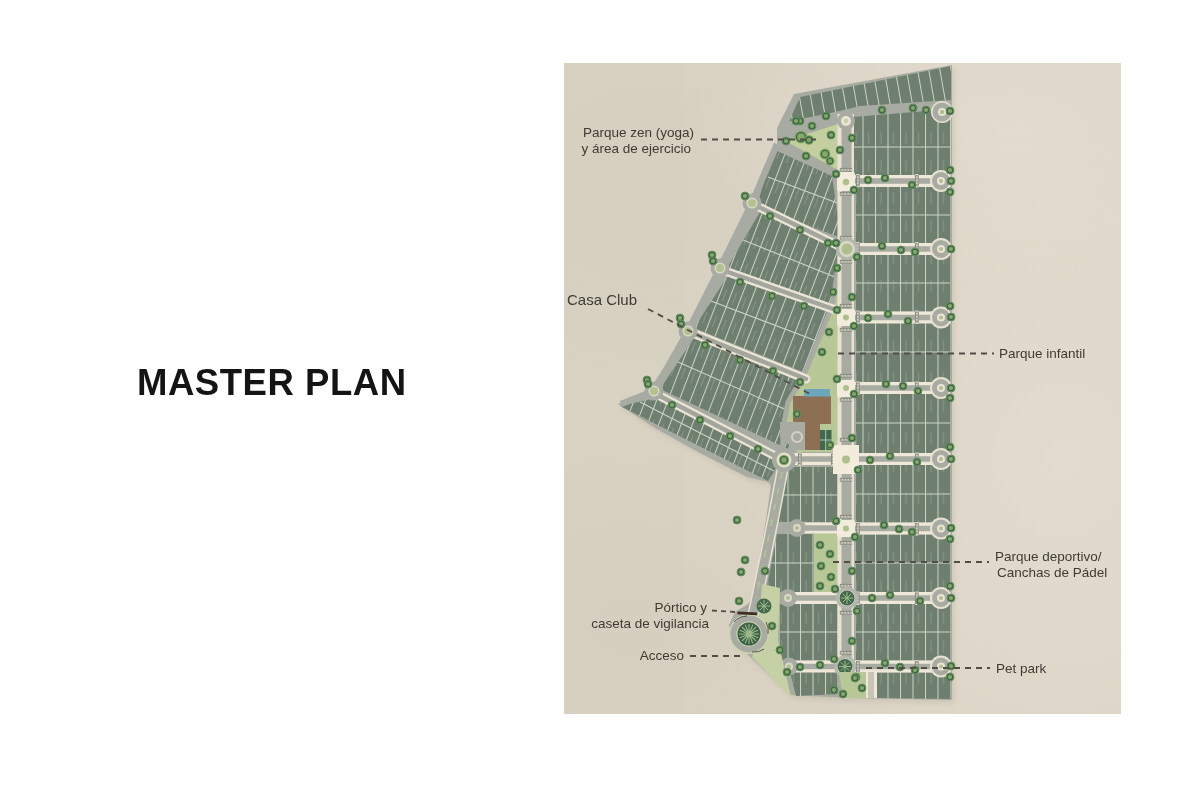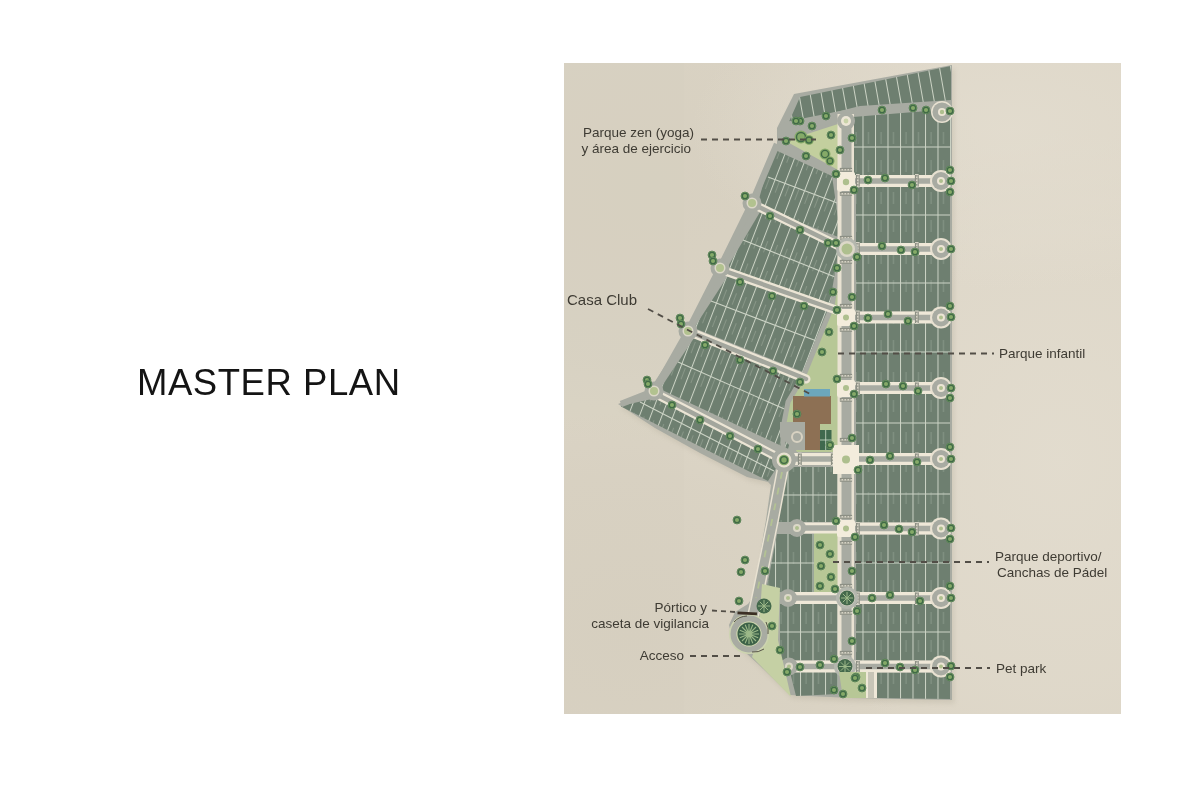--- a/index.html
+++ b/index.html
@@ -1,19 +1,19 @@
 <!DOCTYPE html>
 <html><head>
 <meta charset="utf-8">
 <style>
   html,body{margin:0;padding:0;background:#ffffff;}
   .page{position:relative;width:1200px;height:795px;background:#ffffff;overflow:hidden;
         font-family:"Liberation Sans", sans-serif;}
   .title{position:absolute;left:137px;top:362px;font-size:36.5px;color:#141414;
-         letter-spacing:0.55px;font-weight:400;}
+         letter-spacing:0.55px;font-weight:700;}
 </style>
 </head>
 <body>
 <div class="page">
 
 <div class="title">MASTER&nbsp;PLAN</div>
 
 <svg width="1200" height="795" viewBox="0 0 1200 795" style="position:absolute;left:0;top:0;">
 <defs>
   <filter id="soft" x="-5%" y="-5%" width="110%" height="110%">

